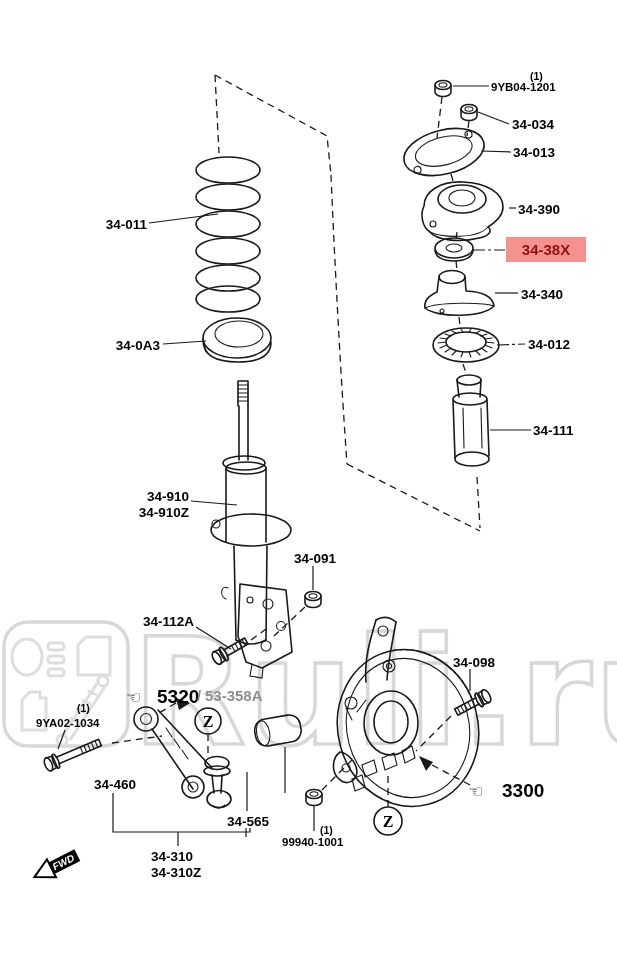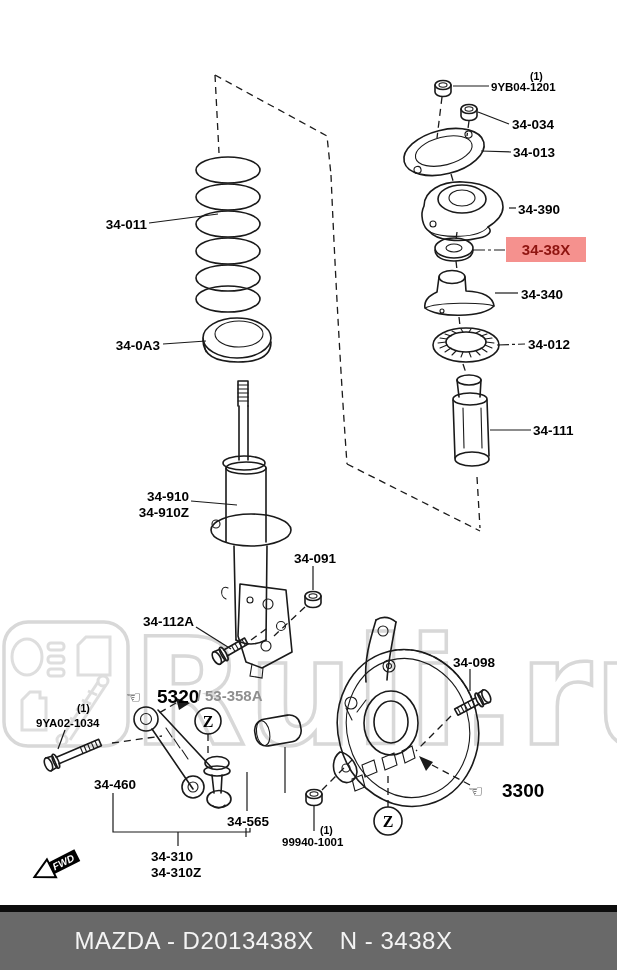--- a/index.html
+++ b/index.html
@@ -313,20 +313,13 @@
   </g>
 
   <g transform="translate(30,868) rotate(-27)">
     <polygon points="0,10 19,0 19,20" fill="#fff" stroke="#000" stroke-width="2"></polygon>
     <rect x="19" y="3.5" width="29" height="13" fill="#000"></rect>
     <text class="fwdtxt" x="21" y="13.5">FWD</text>
   </g>
 </svg>
 
   
-  <div class="footer">
-    <div class="footer-black"></div>
-    <div class="footer-gray">
-      <span>MAZDA - D2013438X</span>
-      <span>N - 3438X</span>
-    </div>
-  </div>
 </div>
 
 </body></html>

